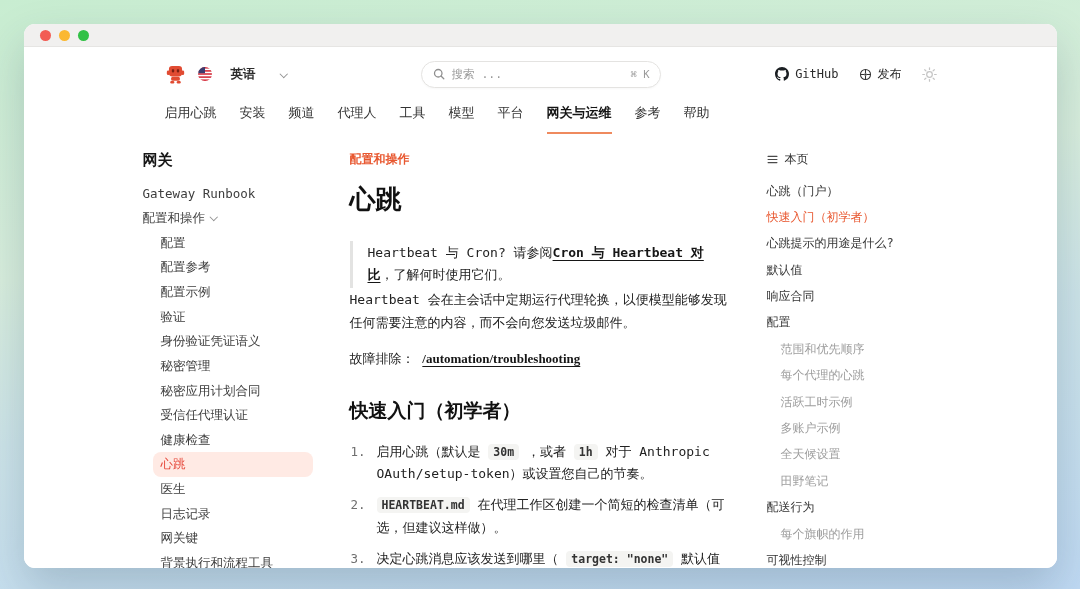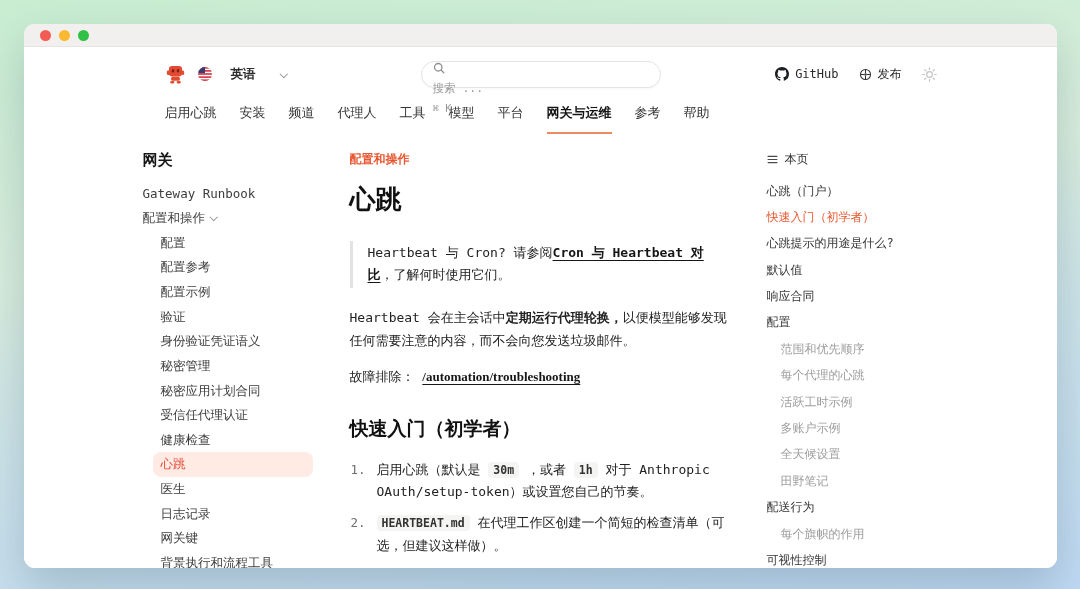--- a/index.html
+++ b/index.html
@@ -30,21 +30,21 @@
 
   .site{height:521px;display:flex;flex-direction:column;overflow:hidden;background:#fff;}
   .inner{width:800px;margin:0 auto;}
 
   
   .hd-row{position:relative;display:flex;align-items:center;height:40px;margin-top:7px;}
   .brand{display:flex;align-items:center;gap:12px;padding-left:24px;}
   .lang{display:flex;align-items:center;gap:19px;font-size:12.5px;font-weight:600;color:#2c2c2c;}
   .searchbox{position:absolute;left:50%;transform:translateX(-50%);
     width:240px;height:27px;border:1px solid #e4e3e1;border-radius:14px;background:#fff;
-    display:flex;gap:7px;padding:0 10px 0 11px;box-shadow:0 1px 2px rgba(0,0,0,.03);flex-direction:column;}
+    display:flex;align-items:center;gap:7px;padding:0 10px 0 11px;box-shadow:0 1px 2px rgba(0,0,0,.03);}
   .searchbox input{border:none;outline:none;flex:1;font-family:var(--mono);font-size:11.5px;color:#444;background:transparent;min-width:0;}
   .searchbox input::placeholder{color:#9a9a9a;}
   .kbd{font-family:var(--mono);font-size:10.5px;color:#9b9b9b;white-space:nowrap;}
   .hd-links{margin-left:auto;display:flex;align-items:center;gap:20px;padding-right:4px;}
   .hd-link{display:flex;align-items:center;gap:6px;font-family:var(--mono);font-size:12px;color:#2b2b2b;}
 
   .tabs{display:flex;gap:23px;padding:10px 0 0 24px;font-size:13px;color:#333;}
   .tab{padding-bottom:10px;border-bottom:2px solid transparent;font-weight:500;white-space:nowrap;}
   .tab.active{font-weight:700;color:#141414;border-bottom-color:#ef8a5e;}
 
@@ -63,23 +63,23 @@
   .chev{display:none;width:10px;height:9px;position:relative;margin-left:4px;}
   .chev.down,.chev.right{display:inline-block;}
   .chev::before{content:"";position:absolute;width:4.5px;height:4.5px;
     border-right:1.3px solid #8f8f8f;border-bottom:1.3px solid #8f8f8f;}
   .chev.down::before{top:1px;left:2px;transform:rotate(45deg);}
 
   
   .main{flex:1;min-width:0;padding:15px 30px 0 33px;font-family:var(--content);font-size:13px;line-height:1.75;color:#222;}
   .breadcrumb{color:var(--accent);font-size:12px;font-weight:700;font-family:var(--sans);}
   h1.title{font-family:var(--sans);font-size:26px;font-weight:800;color:#111;margin:7px 0 18px;}
-  blockquote.note{border-left:3px solid #e3e3e2;padding:1px 0 1px 15px;margin-bottom:19px;}
+  blockquote.note{border-left:3px solid #e3e3e2;padding:1px 0 1px 15px;margin-bottom:1px;}
   .link-strong{font-weight:700;text-decoration:underline;text-underline-offset:3px;color:#161616;}
-  .intro b{font-weight:700;}
+  .intro b{font-weight:400;}
   .trouble{margin:13px 0 24px;}
   .trouble .path{font-family:Liberation Serif, serif;font-weight:700;text-decoration:underline;text-underline-offset:3px;color:#161616;margin-top:40px;}
   h2.sec{font-family:var(--sans);font-size:19px;font-weight:800;color:#111;margin:24px 0 13px;}
   ol.qs{list-style:none;counter-reset:qs;}
   ol.qs li{counter-increment:qs;position:relative;padding-left:27px;margin-bottom:8px;}
   ol.qs li::before{content:counter(qs) ".";position:absolute;left:1px;color:#6f6f6f;font-size:12.5px;}
   .ic{font-family:var(--mono);font-size:11.5px;font-weight:600;background:#f4f4f2;
     border-radius:4px;padding:1px 5px;color:#333;white-space:nowrap;}
   .ic:empty{display:none;}
 

